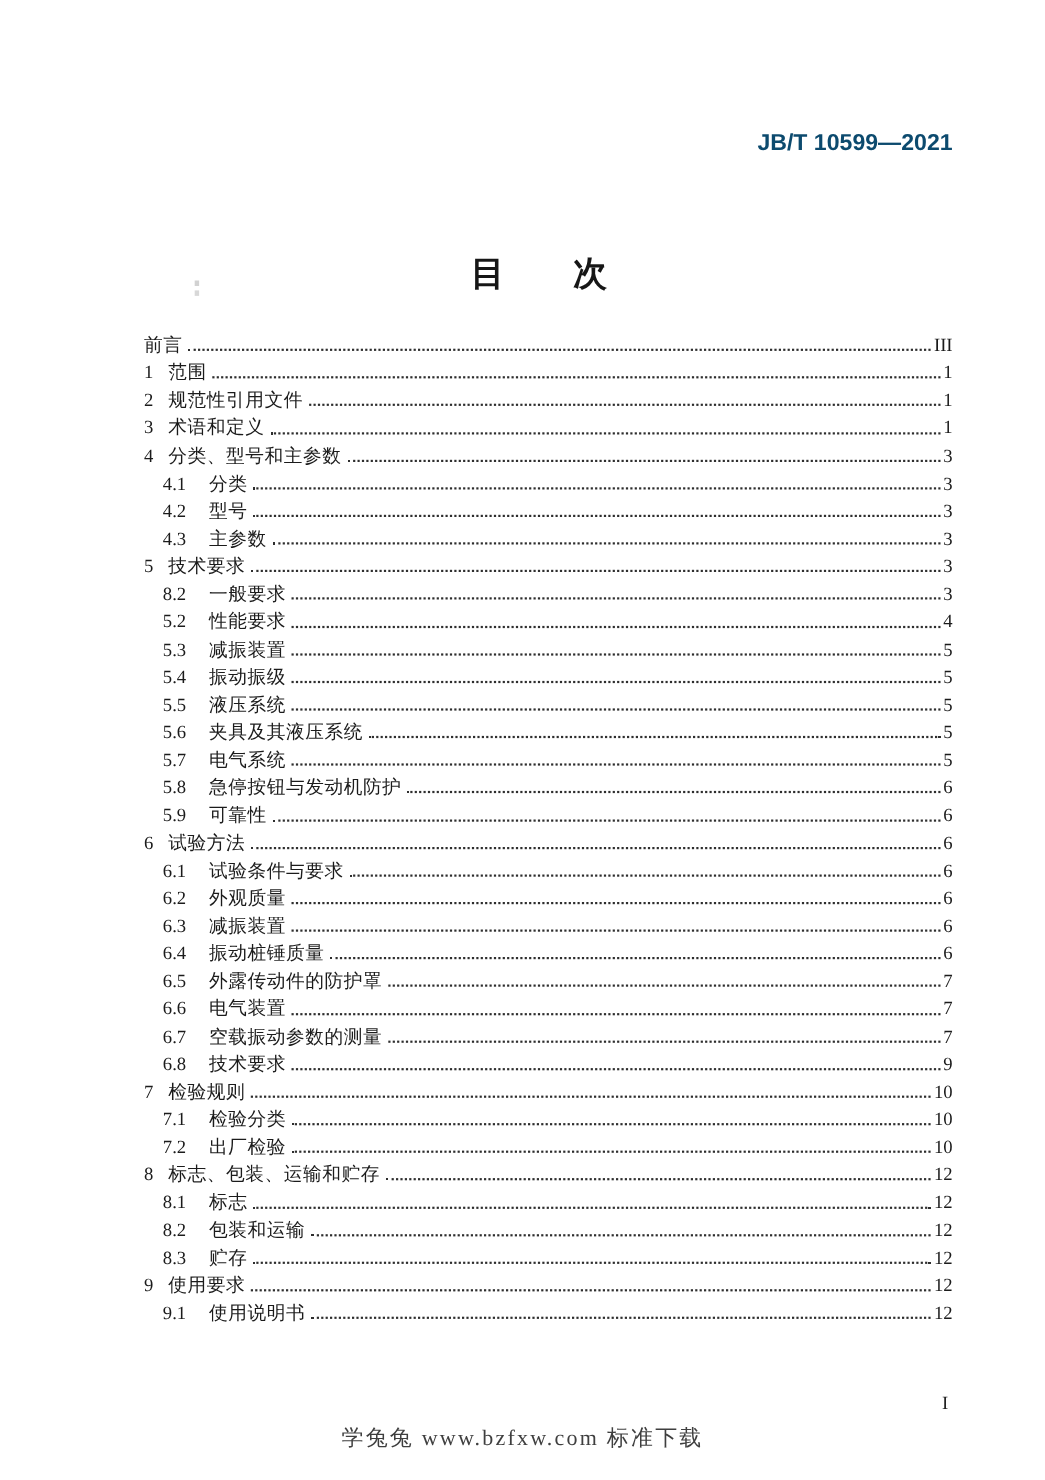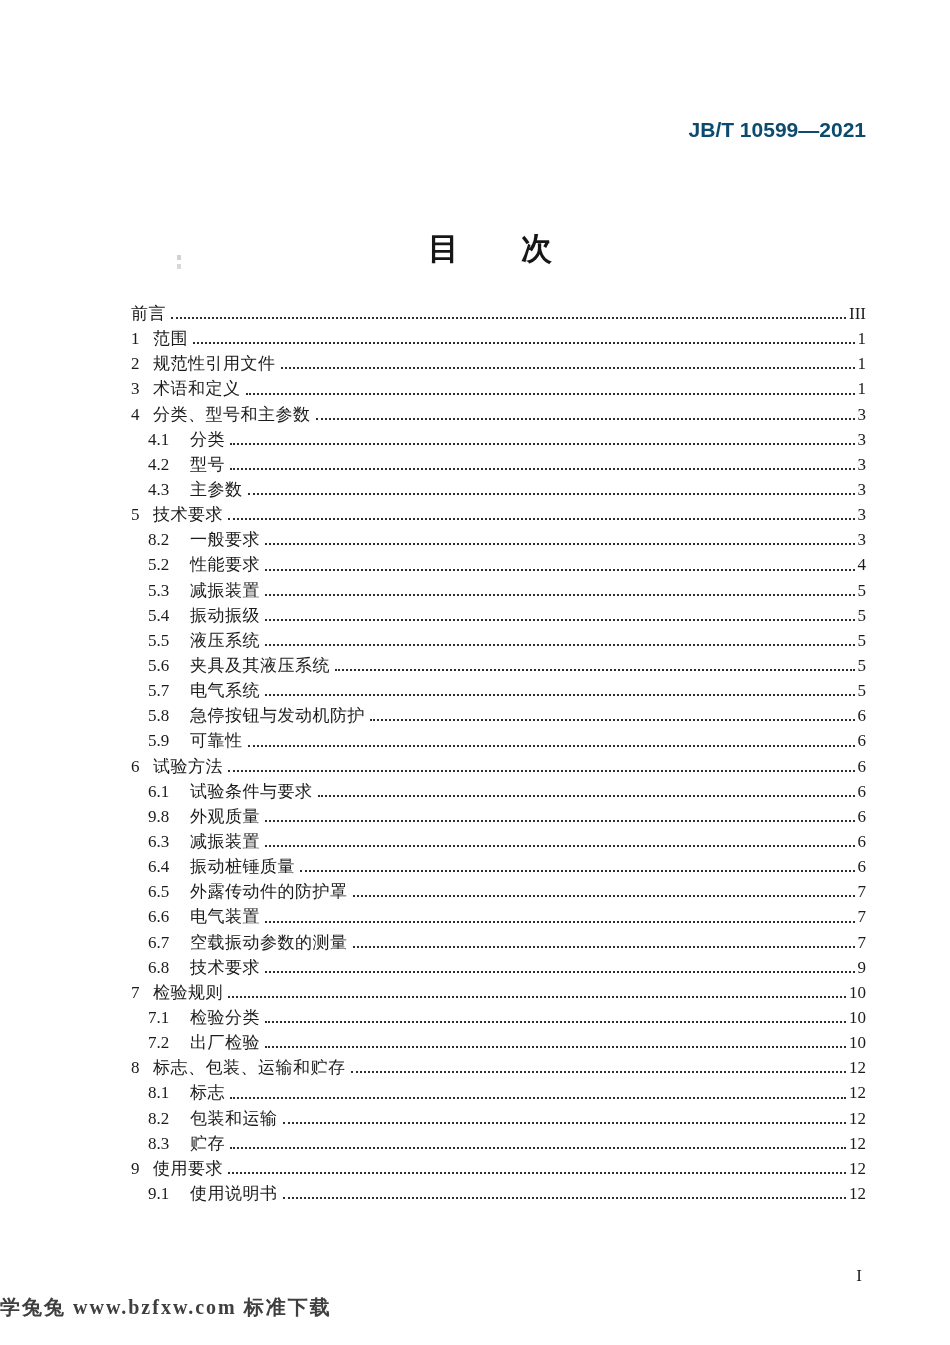--- a/index.html
+++ b/index.html
@@ -66,25 +66,25 @@
   .pg { text-align:center; font-size:17px; }
   .page-num {
     position:absolute;
     top:1266px; right:88px;
     font-size:17px;
     color:#222;
   }
   .watermark {
     position:absolute;
     top:1294px; left:0; width:100%;
+    text-align:center;
     font-size:20px;
     letter-spacing:2px;
     color:#3f3f3f;
     font-family:"Liberation Serif","DejaVu Serif",serif;
-    font-weight:bold;
   }
 </style>
 </head>
 <body>
 
 <div class="doc-code">JB/T 10599—2021</div>
 
 <h1 class="doc-title">目　　次</h1>
 
 <div class="scan-artifact"></div>
@@ -224,21 +224,21 @@
   </div>
 
   <div class="toc-row lvl1">
     <span class="num">6.1</span>
     <span class="label">试验条件与要求</span>
     <span class="leader"></span>
     <span class="pg">6</span>
   </div>
 
   <div class="toc-row lvl1">
-    <span class="num">9.8</span>
+    <span class="num">6.2</span>
     <span class="label">外观质量</span>
     <span class="leader"></span>
     <span class="pg">6</span>
   </div>
 
   <div class="toc-row lvl1">
     <span class="num">6.3</span>
     <span class="label">减振装置</span>
     <span class="leader"></span>
     <span class="pg">6</span>

